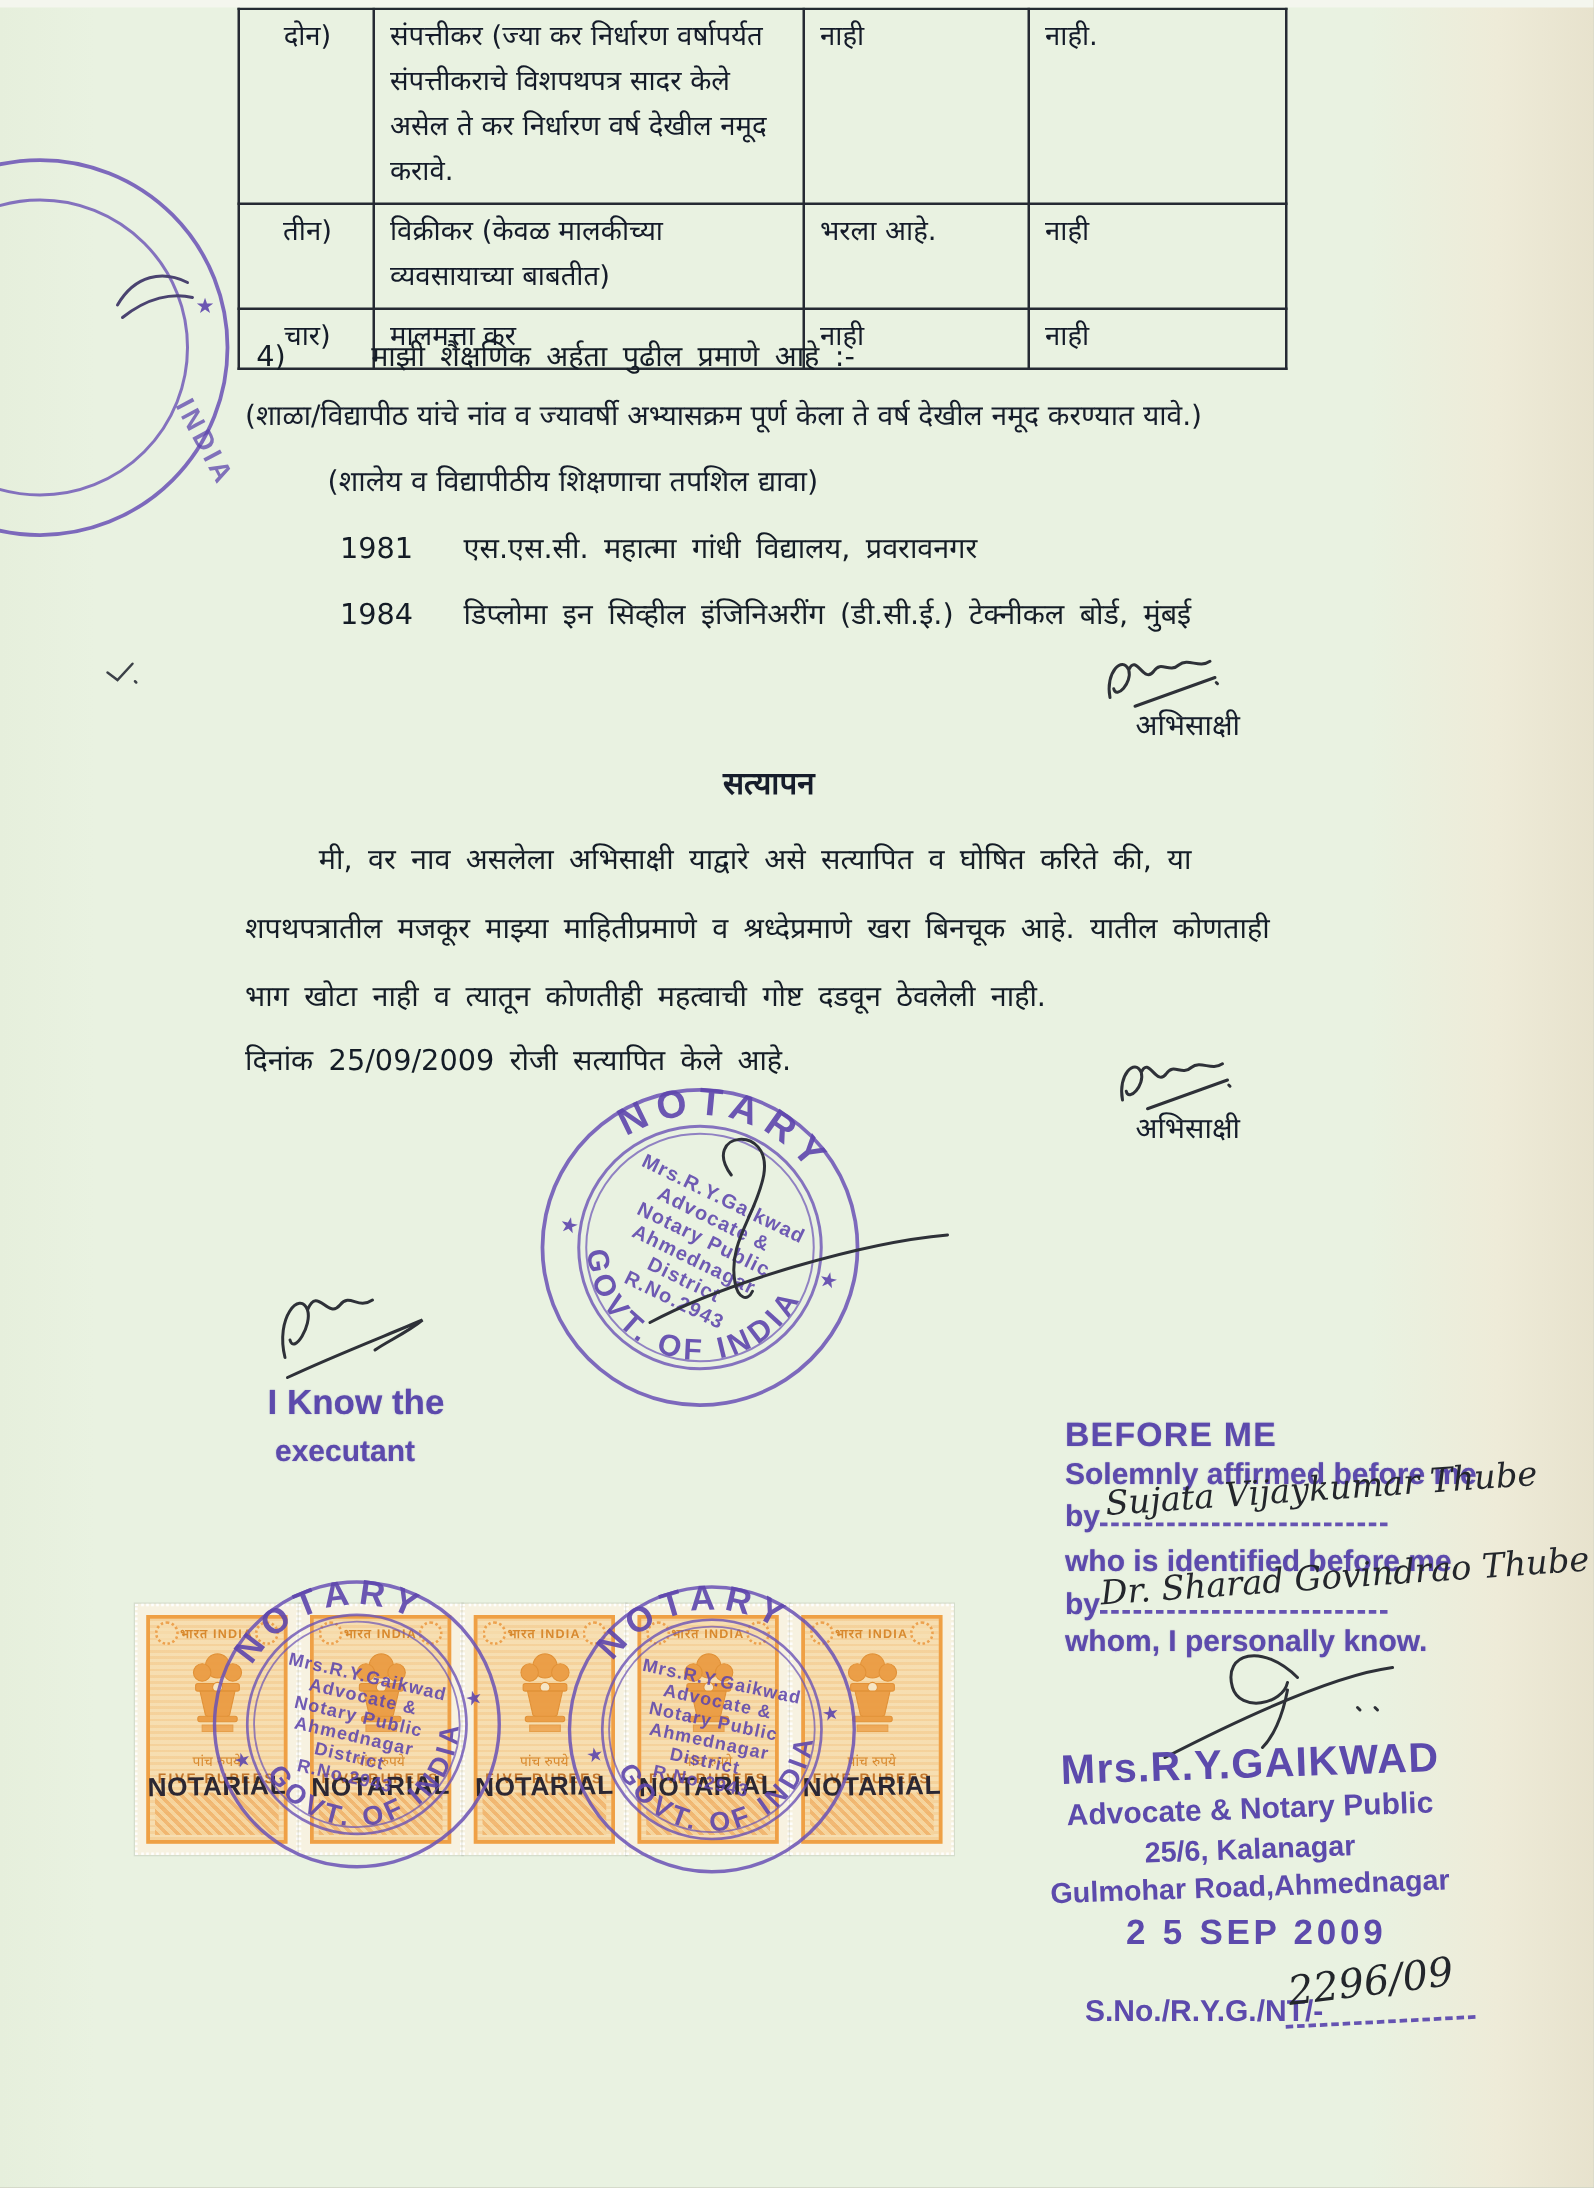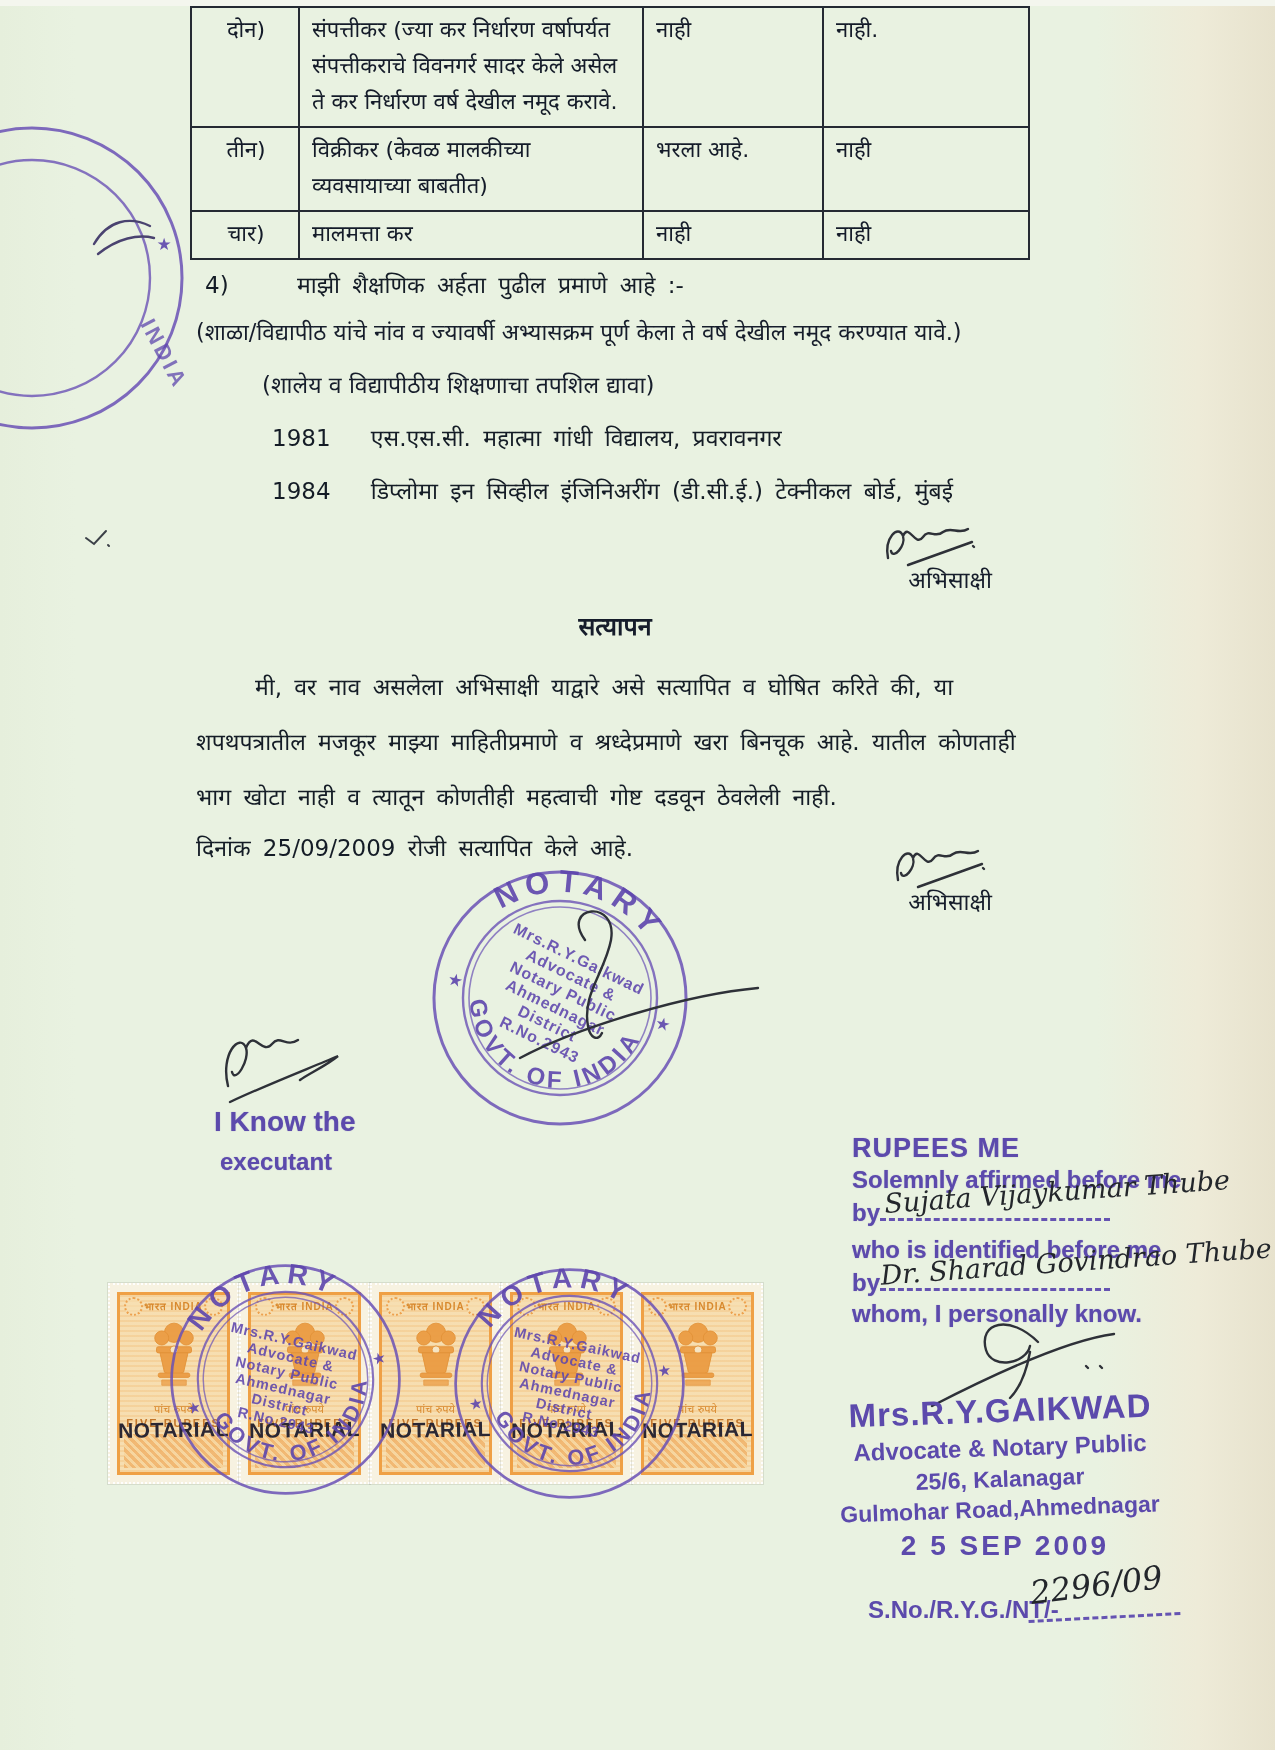--- a/index.html
+++ b/index.html
@@ -84,21 +84,21 @@
       </g>
     </symbol>
   </defs>
     </svg>
 
   <table class="aff-table">
     <tbody>
         <tr>
       <td class="c-sr mr">दोन)</td>
       <td class="c-desc mr">
-            <div>संपत्तीकर (ज्या कर निर्धारण वर्षापर्यत संपत्तीकराचे विवनगर्र सादर केले असेल ते कर निर्धारण वर्ष देखील नमूद करावे.</div>
+            <div>संपत्तीकर (ज्या कर निर्धारण वर्षापर्यत संपत्तीकराचे विशपथपत्र सादर केले असेल ते कर निर्धारण वर्ष देखील नमूद करावे.</div>
           </td>
       <td class="c-3 mr">नाही</td>
       <td class="c-4 mr">नाही.</td>
     </tr>
     <tr>
       <td class="c-sr mr">तीन)</td>
       <td class="c-desc mr">
             <div>विक्रीकर (केवळ मालकीच्या व्यवसायाच्या बाबतीत)</div>
           </td>
       <td class="c-3 mr">भरला आहे.</td>
@@ -174,21 +174,21 @@
     <path d="M95,42 C70,8 128,0 121,42 C115,74 92,96 98,128 C100,140 108,144 112,135"></path>
     <path d="M30,160 C90,128 200,96 268,90"></path>
   </svg>
 
   <svg class="sig" style="left:208px;top:1022px;width:140px;height:90px;" viewBox="0 0 140 90">
     <path d="M20,64 C12,32 32,10 38,26 C42,38 27,62 24,50 M38,26 C46,6 54,34 64,22 C72,12 78,26 90,18 M22,80 C58,63 102,46 130,34 C118,44 100,52 92,58"></path>
   </svg>
   <div class="t purple soft" style="left:214px;top:1106px;font-size:28px;">I Know the</div>
   <div class="t purple soft" style="left:220px;top:1148px;font-size:24px;">executant</div>
 
-  <div class="t purple soft" style="left:852px;top:1133px;font-size:27px;letter-spacing:1px;">RUPEES ME</div>
+  <div class="t purple soft" style="left:852px;top:1133px;font-size:27px;letter-spacing:1px;">BEFORE ME</div>
   <div class="t purple soft" style="left:852px;top:1166px;font-size:24px;">Solemnly affirmed before me</div>
 
   <div class="t" style="left:852px;top:1198px;">
     <span class="purple soft" style="font-size:24px;">by</span><span class="dashline" style="width:230px;"></span>
   </div>
   <div class="t hand" style="left:884px;top:1176px;font-size:27px;transform:rotate(-4deg);">Sujata Vijaykumar Thube</div>
 
   <div class="t purple soft" style="left:852px;top:1236px;font-size:24px;">who is identified before me</div>
 
   <div class="t" style="left:852px;top:1268px;">

